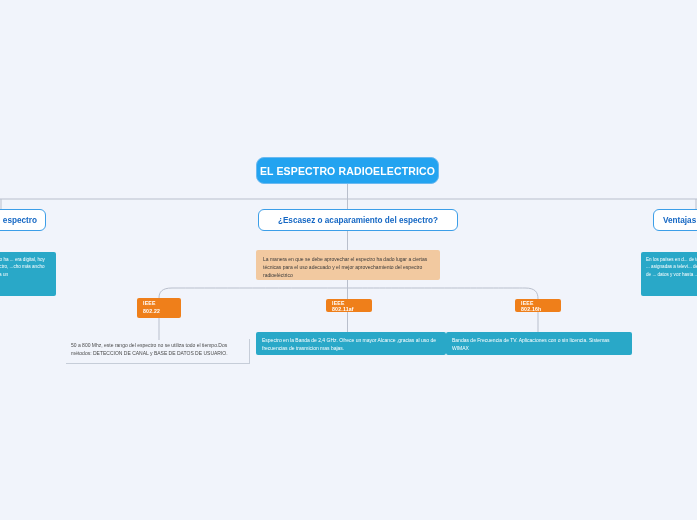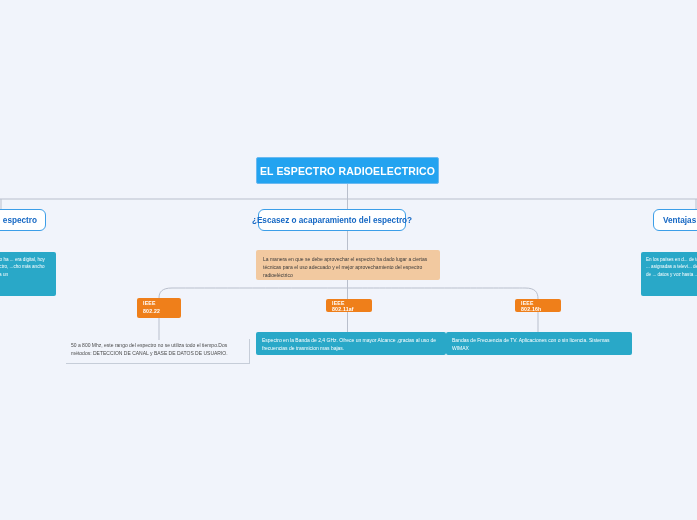--- a/index.html
+++ b/index.html
@@ -31,21 +31,21 @@
   
   .root-node {
     position: absolute;
     left: 256px;
     top: 157px;
     width: 183px;
     height: 27px;
     box-sizing: border-box;
     background: #23a3f0;
     border: 1.5px solid #6bb9f0;
-    border-radius: 2px;
+    border-radius: 8px;
     display: flex;
     align-items: center;
     justify-content: center;
     color: #ffffff;
     font-size: 10.5px;
     font-weight: bold;
     letter-spacing: 0.15px;
     white-space: nowrap;
   }
 
@@ -61,21 +61,21 @@
     justify-content: center;
     color: #1668c4;
     font-size: 8.2px;
     font-weight: bold;
     white-space: nowrap;
     padding: 0 7px;
   }
   #node-escasez {
     left: 258px;
     top: 209px;
-    width: 148px;
+    width: 200px;
     height: 22px;
   }
   #node-espectro-left {
     left: -44px;
     top: 209px;
     width: 90px;
     height: 22px;
     justify-content: flex-end;
     padding-right: 8px;
   }

